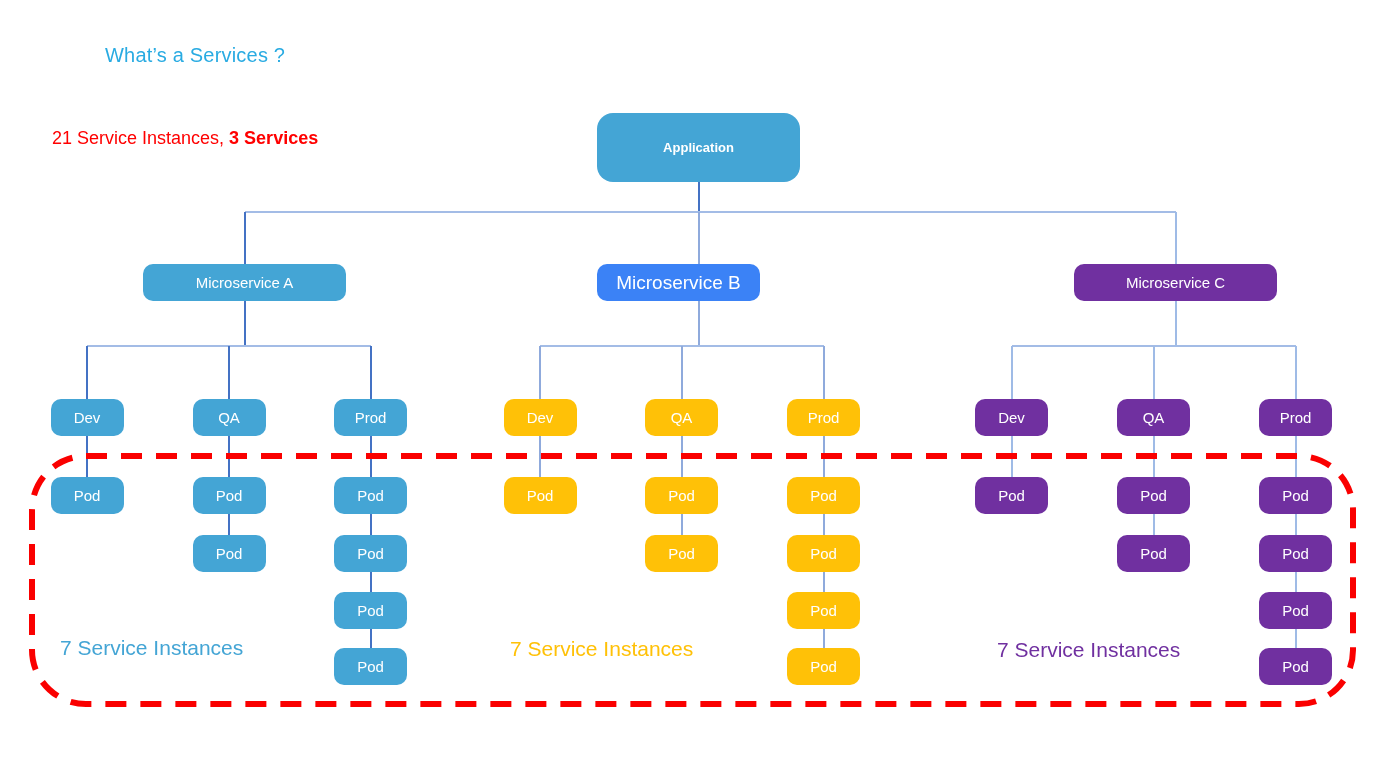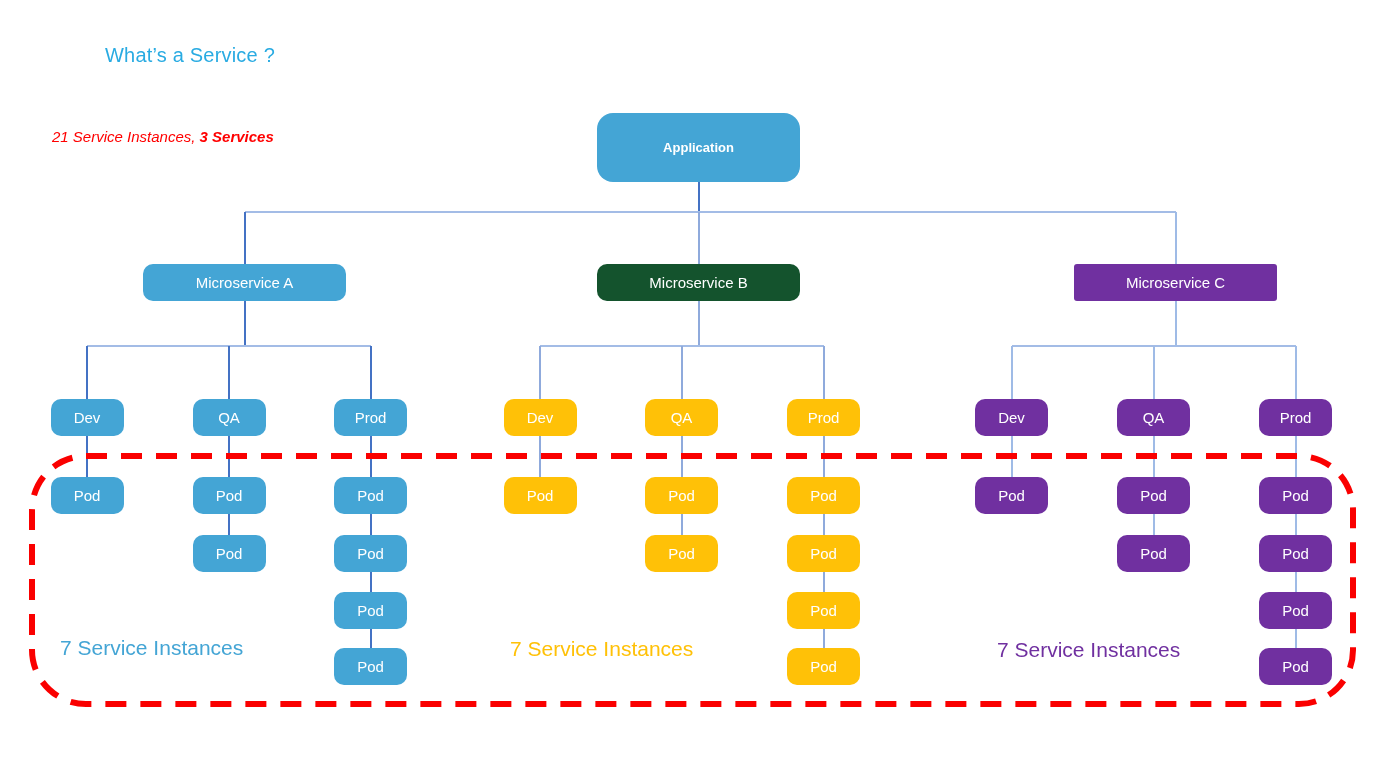--- a/index.html
+++ b/index.html
@@ -1,35 +1,35 @@
 <!DOCTYPE html>
 <html><head>
 <meta charset="utf-8">
 <style>
   html,body{margin:0;padding:0;background:#ffffff;}
   #canvas{
     position:relative;width:1386px;height:773px;background:#ffffff;overflow:hidden;
     font-family:"Liberation Sans",sans-serif;
   }
   .title{position:absolute;left:105px;top:44px;font-size:20px;letter-spacing:.2px;z-index:5;}
-  .subtitle{position:absolute;left:52px;top:128px;font-size:15px;z-index:5;font-style:italic;}
+  .subtitle{position:absolute;left:52px;top:128px;font-size:18px;z-index:5;}
   .subtitle .bold{font-weight:bold;}
   .node{
     position:absolute;display:flex;align-items:center;justify-content:center;
     color:#ffffff;z-index:3;box-sizing:border-box;text-align:right;
   }
   .line{position:absolute;z-index:1;}
   .note{position:absolute;font-size:21px;z-index:4;}
   svg.boundary{position:absolute;left:0;top:0;z-index:2;}
 </style>
 </head>
 <body>
 
 <div id="canvas">
-  <div class="title" style="color: rgb(41, 171, 226);">What’s a Service ?</div>
+  <div class="title" style="color: rgb(41, 171, 226);">What’s a Services ?</div>
   <div class="subtitle" style="color: rgb(255, 0, 0);">
     <span>21 Service Instances, </span><span class="bold">3 Services</span>
   </div>
   <svg class="boundary" width="1386" height="773">
     <rect id="boundary-rect" x="32" y="456" width="1321" height="248" rx="54" ry="54" fill="none" stroke-width="6" stroke-dasharray="21 14" stroke="#FA0000"></rect>
   </svg>
   <div id="diagram">
       <div class="node" style="left: 597px; top: 113px; width: 203px; height: 69px; background: rgb(68, 165, 213); border-radius: 16px; font-size: 13px; font-weight: bold;">Application</div>
       <div class="line" style="left: 697.5px; top: 182px; width: 2px; height: 30px; background: rgb(68, 114, 196);"></div>
       <div class="line" style="left: 244.5px; top: 211px; width: 931px; height: 2px; background: rgb(163, 188, 230);"></div>
@@ -52,21 +52,21 @@
       <div class="line" style="left: 369.5px; top: 436px; width: 2px; height: 41px; background: rgb(68, 114, 196);"></div>
       <div class="node" style="left: 334px; top: 477px; width: 73px; height: 37px; background: rgb(68, 165, 213); border-radius: 10px; font-size: 15px;">Pod</div>
       <div class="line" style="left: 369.5px; top: 514px; width: 2px; height: 21px; background: rgb(68, 114, 196);"></div>
       <div class="node" style="left: 334px; top: 535px; width: 73px; height: 37px; background: rgb(68, 165, 213); border-radius: 10px; font-size: 15px;">Pod</div>
       <div class="line" style="left: 369.5px; top: 572px; width: 2px; height: 20px; background: rgb(68, 114, 196);"></div>
       <div class="node" style="left: 334px; top: 592px; width: 73px; height: 37px; background: rgb(68, 165, 213); border-radius: 10px; font-size: 15px;">Pod</div>
       <div class="line" style="left: 369.5px; top: 629px; width: 2px; height: 19px; background: rgb(68, 114, 196);"></div>
       <div class="node" style="left: 334px; top: 648px; width: 73px; height: 37px; background: rgb(68, 165, 213); border-radius: 10px; font-size: 15px;">Pod</div>
       <div class="note" style="left: 60px; top: 636px; color: rgb(68, 165, 213);">7 Service Instances</div>
       <div class="line" style="left: 697.5px; top: 212px; width: 2px; height: 52px; background: rgb(143, 170, 220);"></div>
-      <div class="node" style="left: 597px; top: 264px; width: 203px; height: 37px; background: #14532d; border-radius: 10px; font-size: 15px;">Microservice B</div>
+      <div class="node" style="left: 597px; top: 264px; width: 163px; height: 37px; background: #3b82f6; border-radius: 10px; font-size: 19px;">Microservice B</div>
       <div class="line" style="left: 697.5px; top: 301px; width: 2px; height: 45px; background: rgb(143, 170, 220);"></div>
       <div class="line" style="left: 540px; top: 345px; width: 283.5px; height: 2px; background: rgb(163, 188, 230);"></div>
       <div class="line" style="left: 539px; top: 346px; width: 2px; height: 53px; background: rgb(143, 170, 220);"></div>
       <div class="node" style="left: 503.5px; top: 399px; width: 73px; height: 37px; background: rgb(255, 193, 7); border-radius: 10px; font-size: 15px;">Dev</div>
       <div class="line" style="left: 539px; top: 436px; width: 2px; height: 41px; background: rgb(143, 170, 220);"></div>
       <div class="node" style="left: 503.5px; top: 477px; width: 73px; height: 37px; background: rgb(255, 193, 7); border-radius: 10px; font-size: 15px;">Pod</div>
       <div class="line" style="left: 680.5px; top: 346px; width: 2px; height: 53px; background: rgb(143, 170, 220);"></div>
       <div class="node" style="left: 645px; top: 399px; width: 73px; height: 37px; background: rgb(255, 193, 7); border-radius: 10px; font-size: 15px;">QA</div>
       <div class="line" style="left: 680.5px; top: 436px; width: 2px; height: 41px; background: rgb(143, 170, 220);"></div>
       <div class="node" style="left: 645px; top: 477px; width: 73px; height: 37px; background: rgb(255, 193, 7); border-radius: 10px; font-size: 15px;">Pod</div>
@@ -77,21 +77,21 @@
       <div class="line" style="left: 822.5px; top: 436px; width: 2px; height: 41px; background: rgb(143, 170, 220);"></div>
       <div class="node" style="left: 787px; top: 477px; width: 73px; height: 37px; background: rgb(255, 193, 7); border-radius: 10px; font-size: 15px;">Pod</div>
       <div class="line" style="left: 822.5px; top: 514px; width: 2px; height: 21px; background: rgb(143, 170, 220);"></div>
       <div class="node" style="left: 787px; top: 535px; width: 73px; height: 37px; background: rgb(255, 193, 7); border-radius: 10px; font-size: 15px;">Pod</div>
       <div class="line" style="left: 822.5px; top: 572px; width: 2px; height: 20px; background: rgb(143, 170, 220);"></div>
       <div class="node" style="left: 787px; top: 592px; width: 73px; height: 37px; background: rgb(255, 193, 7); border-radius: 10px; font-size: 15px;">Pod</div>
       <div class="line" style="left: 822.5px; top: 629px; width: 2px; height: 19px; background: rgb(143, 170, 220);"></div>
       <div class="node" style="left: 787px; top: 648px; width: 73px; height: 37px; background: rgb(255, 193, 7); border-radius: 10px; font-size: 15px;">Pod</div>
       <div class="note" style="left: 510px; top: 637px; color: rgb(255, 193, 7);">7 Service Instances</div>
       <div class="line" style="left: 1174.5px; top: 212px; width: 2px; height: 52px; background: rgb(159, 187, 230);"></div>
-      <div class="node" style="left: 1074px; top: 264px; width: 203px; height: 37px; background: rgb(112, 48, 160); border-radius: 3px; font-size: 15px;">Microservice C</div>
+      <div class="node" style="left: 1074px; top: 264px; width: 203px; height: 37px; background: rgb(112, 48, 160); border-radius: 10px; font-size: 15px;">Microservice C</div>
       <div class="line" style="left: 1174.5px; top: 301px; width: 2px; height: 45px; background: rgb(159, 187, 230);"></div>
       <div class="line" style="left: 1011.5px; top: 345px; width: 284px; height: 2px; background: rgb(163, 188, 230);"></div>
       <div class="line" style="left: 1010.5px; top: 346px; width: 2px; height: 53px; background: rgb(159, 187, 230);"></div>
       <div class="node" style="left: 975px; top: 399px; width: 73px; height: 37px; background: rgb(112, 48, 160); border-radius: 10px; font-size: 15px;">Dev</div>
       <div class="line" style="left: 1010.5px; top: 436px; width: 2px; height: 41px; background: rgb(159, 187, 230);"></div>
       <div class="node" style="left: 975px; top: 477px; width: 73px; height: 37px; background: rgb(112, 48, 160); border-radius: 10px; font-size: 15px;">Pod</div>
       <div class="line" style="left: 1152.5px; top: 346px; width: 2px; height: 53px; background: rgb(159, 187, 230);"></div>
       <div class="node" style="left: 1117px; top: 399px; width: 73px; height: 37px; background: rgb(112, 48, 160); border-radius: 10px; font-size: 15px;">QA</div>
       <div class="line" style="left: 1152.5px; top: 436px; width: 2px; height: 41px; background: rgb(159, 187, 230);"></div>
       <div class="node" style="left: 1117px; top: 477px; width: 73px; height: 37px; background: rgb(112, 48, 160); border-radius: 10px; font-size: 15px;">Pod</div>

